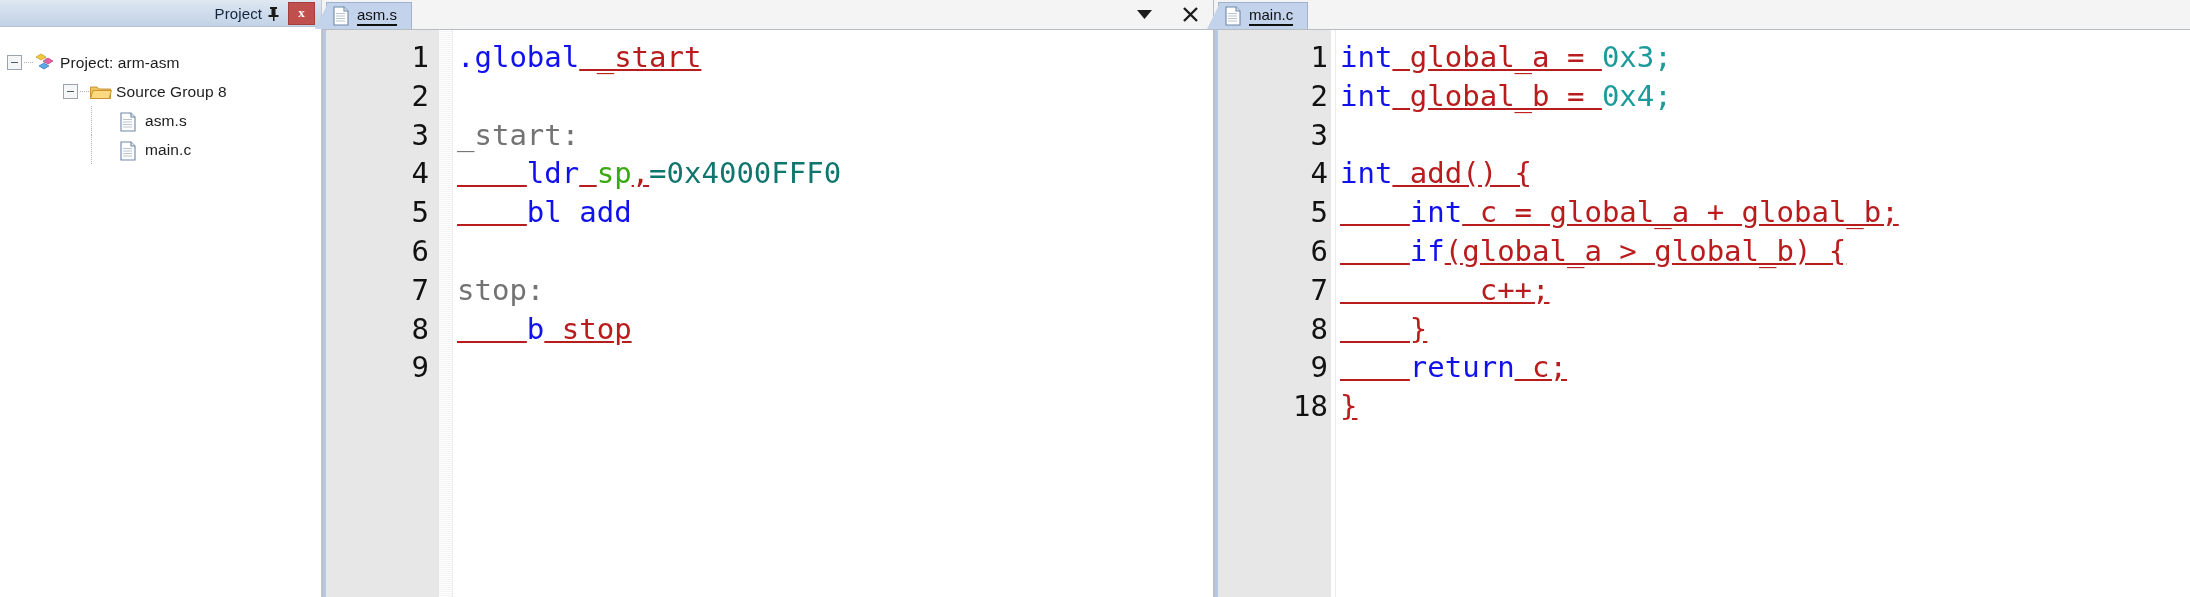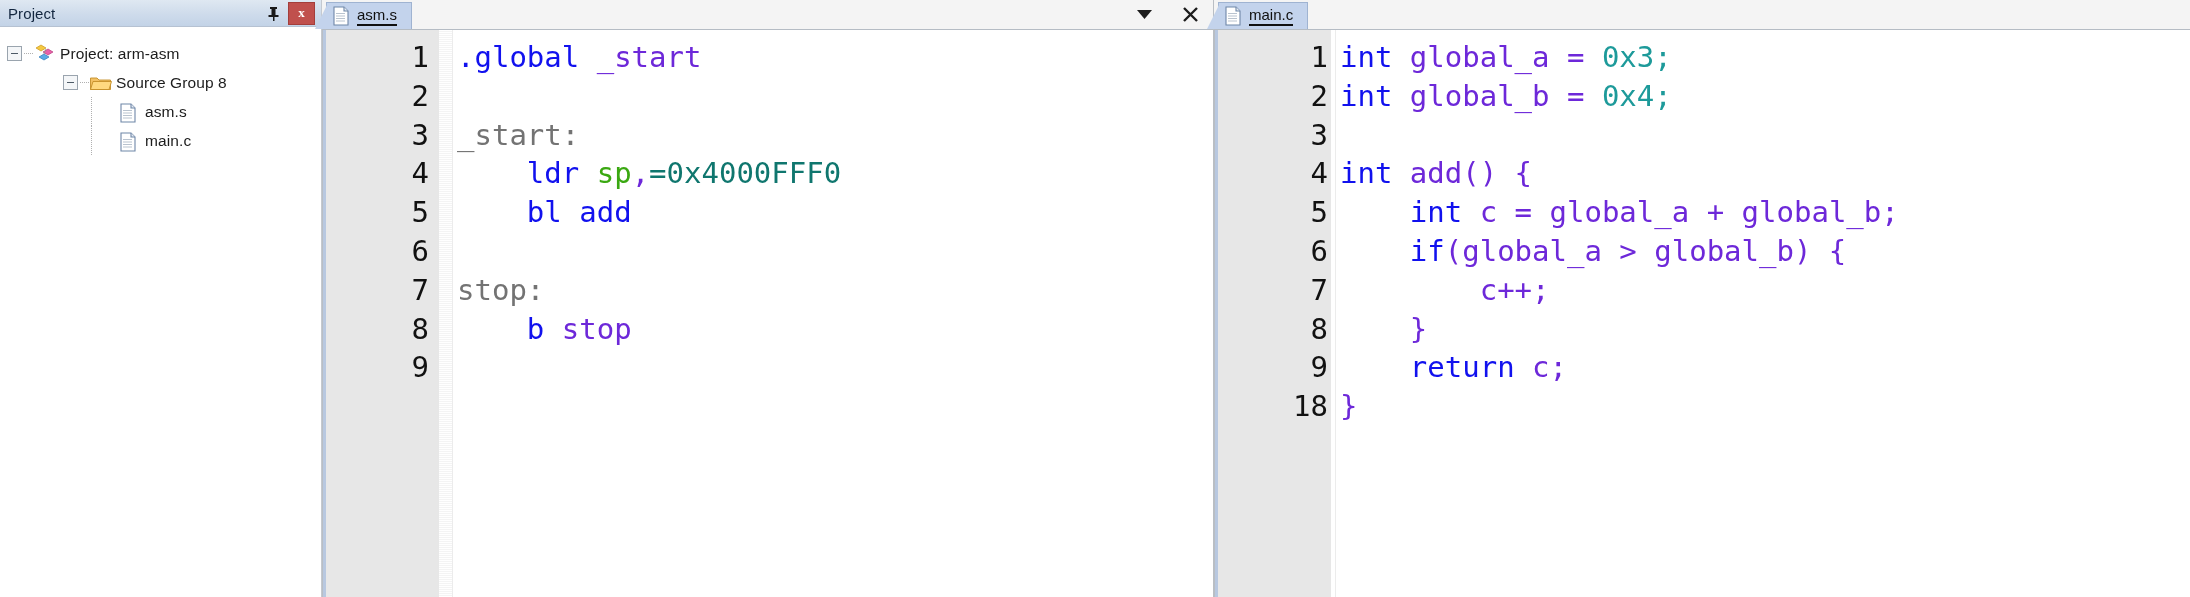--- a/index.html
+++ b/index.html
@@ -23,37 +23,37 @@
   .panel-header{
     height:27px;min-height:27px;box-sizing:border-box;
     background:linear-gradient(to bottom,#dfe8f2 0%,#cedbeb 55%,#c3d3e7 100%);
     border-bottom:1px solid #b6c2d2;
     display:flex;align-items:center;
     padding:0 4px 0 8px;
     position:relative;
   }
   .panel-title{
     font-size:15px;color:#12263f;font-weight:400;letter-spacing:0.1px;
-    flex:1;white-space:nowrap;
+    flex:1;white-space:nowrap;text-align:right;
   }
   .panel-btn{
     width:22px;height:20px;display:flex;align-items:center;justify-content:center;
     font-size:13px;color:#1a1a1a;cursor:pointer;user-select:none;
   }
   .pin-icon svg{display:block;}
   .panel-close{
     width:25px;height:21px;margin-left:4px;margin-right:2px;
     background:#c0504d;border:1px solid #a33e3b;
     color:#ffffff;font-size:13px;font-weight:bold;
     display:flex;align-items:center;justify-content:center;
     cursor:pointer;user-select:none;font-family:"Liberation Serif",serif;
   }
 
   .tree{
-    flex:1;overflow:hidden;padding-top:12px;background:#ffffff;
+    flex:1;overflow:hidden;padding-top:21px;background:#ffffff;
   }
   .tree-row{
     display:flex;align-items:center;height:29px;
     font-size:16px;color:#1f1f1f;white-space:nowrap;cursor:default;
     position:relative;
   }
   .expander{
     width:15px;height:15px;box-sizing:border-box;
     border:1px solid #9aa4ae;background:#f4f6f8;
     display:flex;align-items:center;justify-content:center;
@@ -141,21 +141,21 @@
     color:#111111;
   }
   .ln{letter-spacing:0px;}
 
   
   .tk-kw{color:#1111ee;}
   .tk-lbl{color:#737373;}
   .tk-num{color:#0f766e;}
   .tk-reg{color:#3aa811;}
   .tk-hex{color:#1d9a9a;}
-  .tk-pln{color:#6d28d9;}
+  .tk-pln{color:#b91c1c;text-decoration:underline;}
 </style>
 </head>
 <body>
 
 <div class="app">
 
   <div class="project-panel">
     <div class="panel-header">
       <div class="panel-title">Project</div>
       <div class="panel-btn pin-icon">

